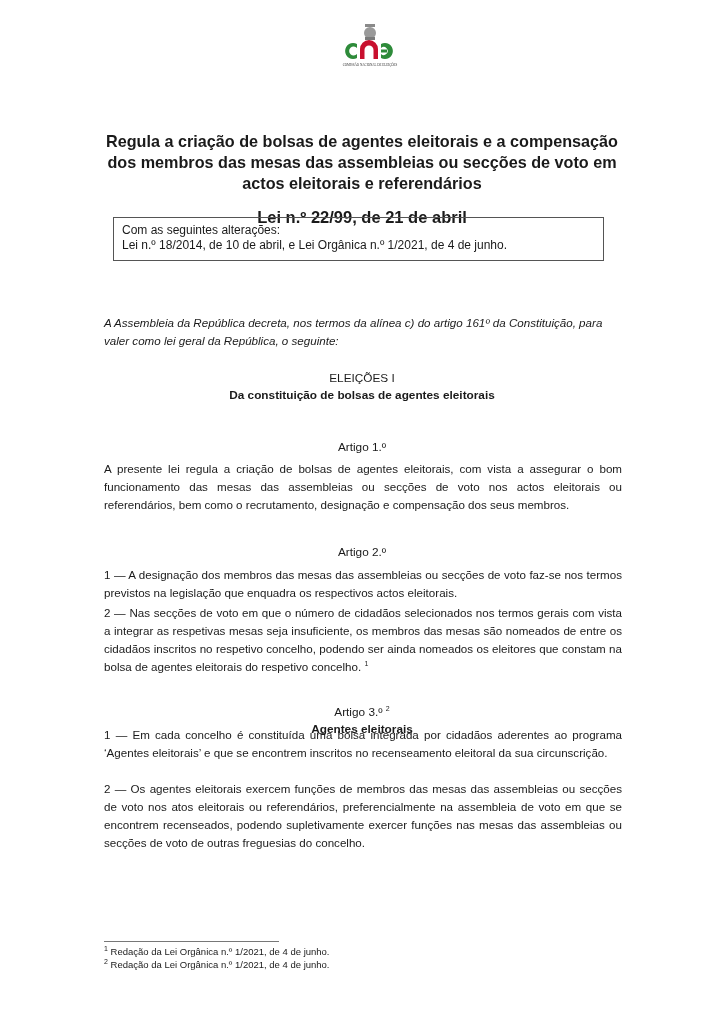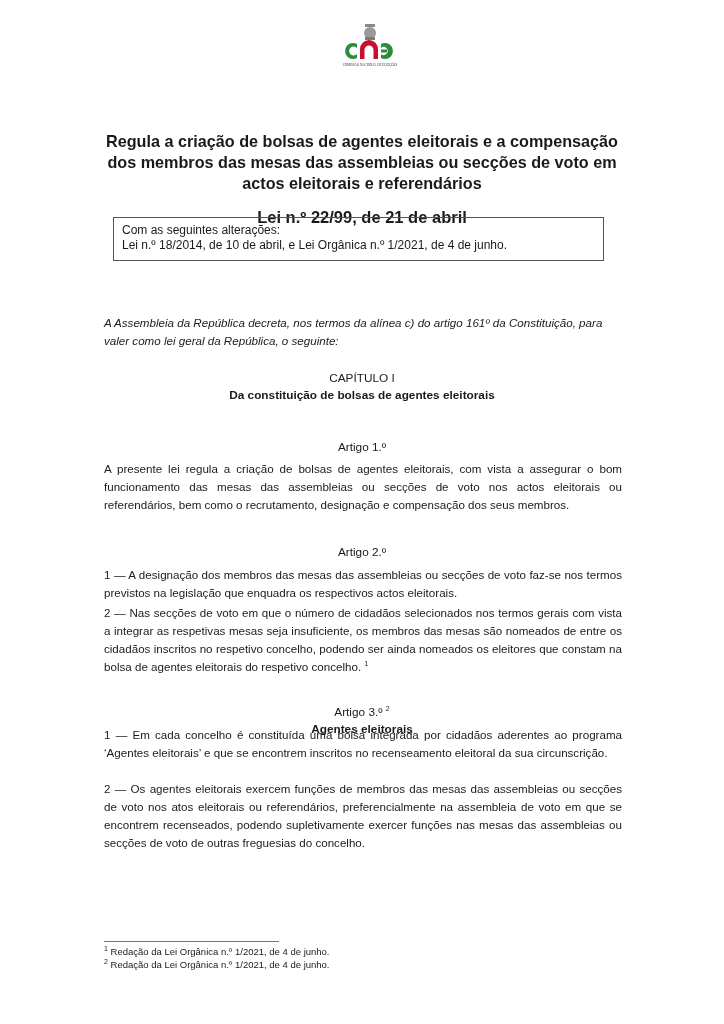--- a/index.html
+++ b/index.html
@@ -71,21 +71,21 @@
   <div class="law">Lei n.º 22/99, de 21 de abril</div>
 
   <div class="amend-box">
     <div>Com as seguintes alterações:</div>
     <div>Lei n.º 18/2014, de 10 de abril, e Lei Orgânica n.º 1/2021, de 4 de junho.</div>
   </div>
 
   <div class="preamble">A Assembleia da República decreta, nos termos da alínea c) do artigo 161º da Constituição, para valer como lei geral da República, o seguinte:</div>
 
   <div class="chapter" style="top:370px;">
-    <div class="num">CAPÍTULO I</div>
+    <div class="num">ELEIÇÕES I</div>
     <div class="name">Da constituição de bolsas de agentes eleitorais</div>
   </div>
 
   <div class="art-head" style="top:425px;">
     <div>Artigo 1.º</div>
   </div>
   <div class="para" style="top:460px;">A presente lei regula a criação de bolsas de agentes eleitorais, com vista a assegurar o bom funcionamento das mesas das assembleias ou secções de voto nos actos eleitorais ou referendários, bem como o recrutamento, designação e compensação dos seus membros.</div>
 
   <div class="art-head" style="top:530px;">
     <div>Artigo 2.º</div>

